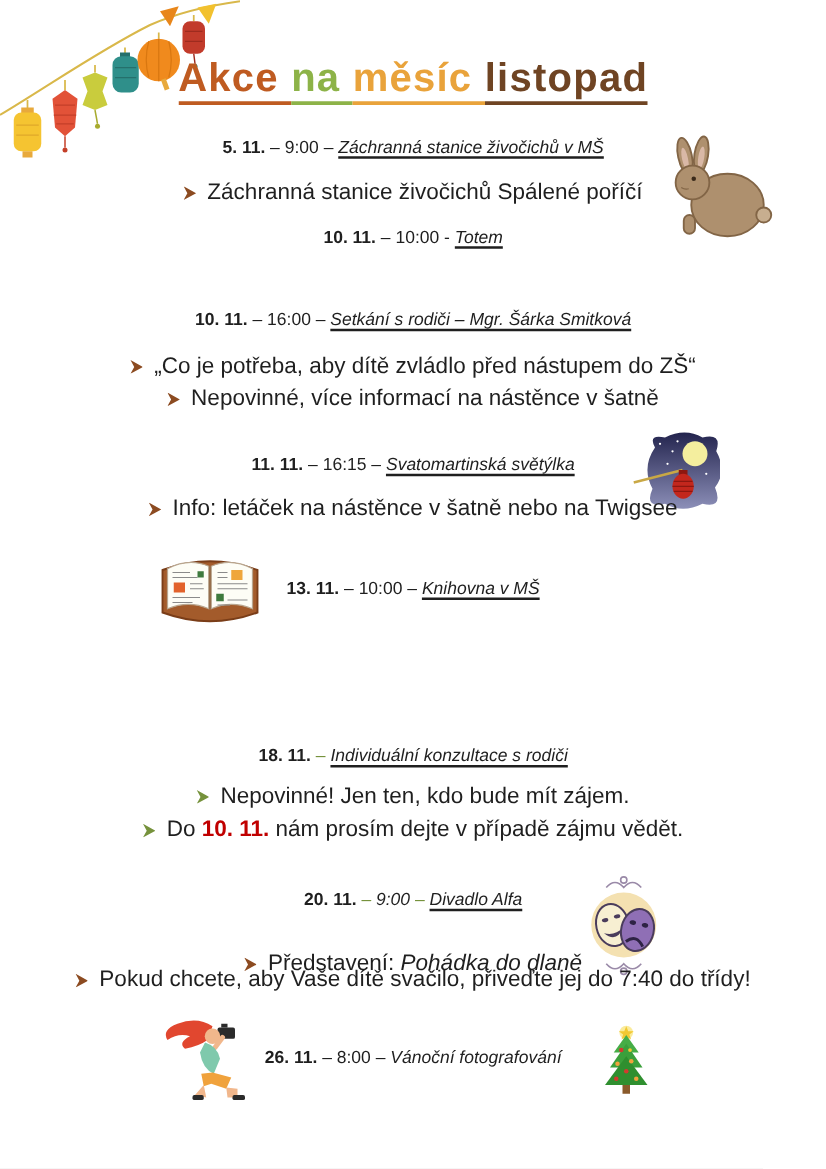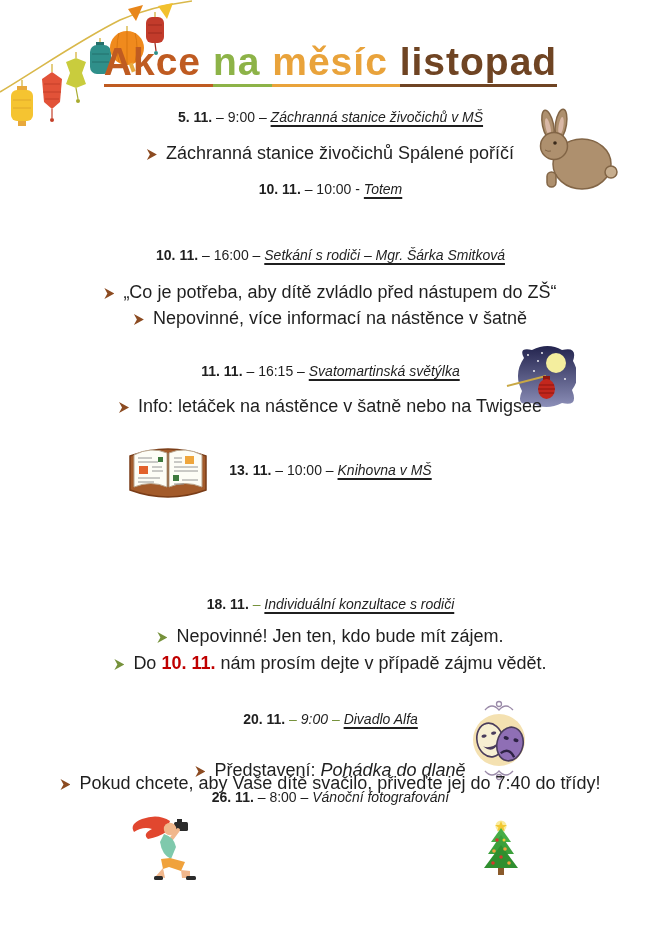--- a/index.html
+++ b/index.html
@@ -7,21 +7,21 @@
     position:relative;
     width:661px;height:935px;
     margin:0 auto;
     background:#ffffff;
     overflow:hidden;
     font-family:"Liberation Sans","DejaVu Sans",sans-serif;
     color:#1f1f1f;
   }
   .row{position:absolute;left:0;width:100%;text-align:center;white-space:nowrap;}
   
-  .title-row{top:40px;font-size:39px;font-weight:700;letter-spacing:1px;line-height:44px;}
+  .title-row{top:40px;font-size:32px;font-weight:700;letter-spacing:1px;line-height:44px;}
   .tw{padding-bottom:1px;border-bottom:3px solid currentColor;}
   .tw-akce{color:#BF5B21;}
   .tw-na{color:#8DB348;}
   .tw-mesic{color:#E9A33B;}
   .tw-listopad{color:#6F4423;}
   
   .h{font-size:14px;line-height:26px;}
   .date{font-weight:700;}
   .sep{font-weight:400;}
   .sep-green{color:#76923C;}
@@ -221,21 +221,21 @@
     <circle cx="44" cy="17" r="6.2" fill="#F1B78C"></circle>
     <path d="M46,26 L52,18" stroke="#F1B78C" stroke-width="4" stroke-linecap="round"></path>
     <path d="M38,22 Q48,25 50,35 L45,47 Q36,43 34,30 Z" fill="#7FC9AC"></path>
     <path d="M44,46 L59,50 L55,59 L43,55 L37,57 L35,47 Z" fill="#F0A23C"></path>
     <path d="M55,58 L64,59 L64,66 L56,66 Z" fill="#F1B78C"></path>
     <rect x="60" y="64" width="10" height="4" rx="1.5" fill="#2b2b2b"></rect>
     <path d="M37,56 L30,64 L39,66 Z" fill="#F1B78C"></path>
     <rect x="28" y="64" width="9" height="4" rx="1.5" fill="#2b2b2b"></rect>
   </svg>
 
-  <div class="row h" style="top:784px">
+  <div class="row h" style="top:832px">
     <span class="date">26. 11.</span><span class="sep"> – </span><span class="time">8:00</span><span class="sep"> – </span><span class="etitle-nound">Vánoční fotografování</span>
   </div>
 
   <svg class="art" style="left:478px;top:818px;" width="46" height="60" viewBox="0 0 46 60">
     <circle cx="23" cy="8" r="5.5" fill="#F9E88A" opacity="0.85"></circle>
     <polygon points="23,3 24.6,7 29,7 25.5,9.6 26.8,13.6 23,11 19.2,13.6 20.5,9.6 17,7 21.4,7" fill="#F2C832"></polygon>
     <polygon points="23,10 33,24 13,24" fill="#46AD46"></polygon>
     <polygon points="23,17 36,36 10,36" fill="#3BA03B"></polygon>
     <polygon points="23,27 40,50 6,50" fill="#2F8F2F"></polygon>
     <circle cx="19" cy="22" r="1.8" fill="#D23A2E"></circle>

